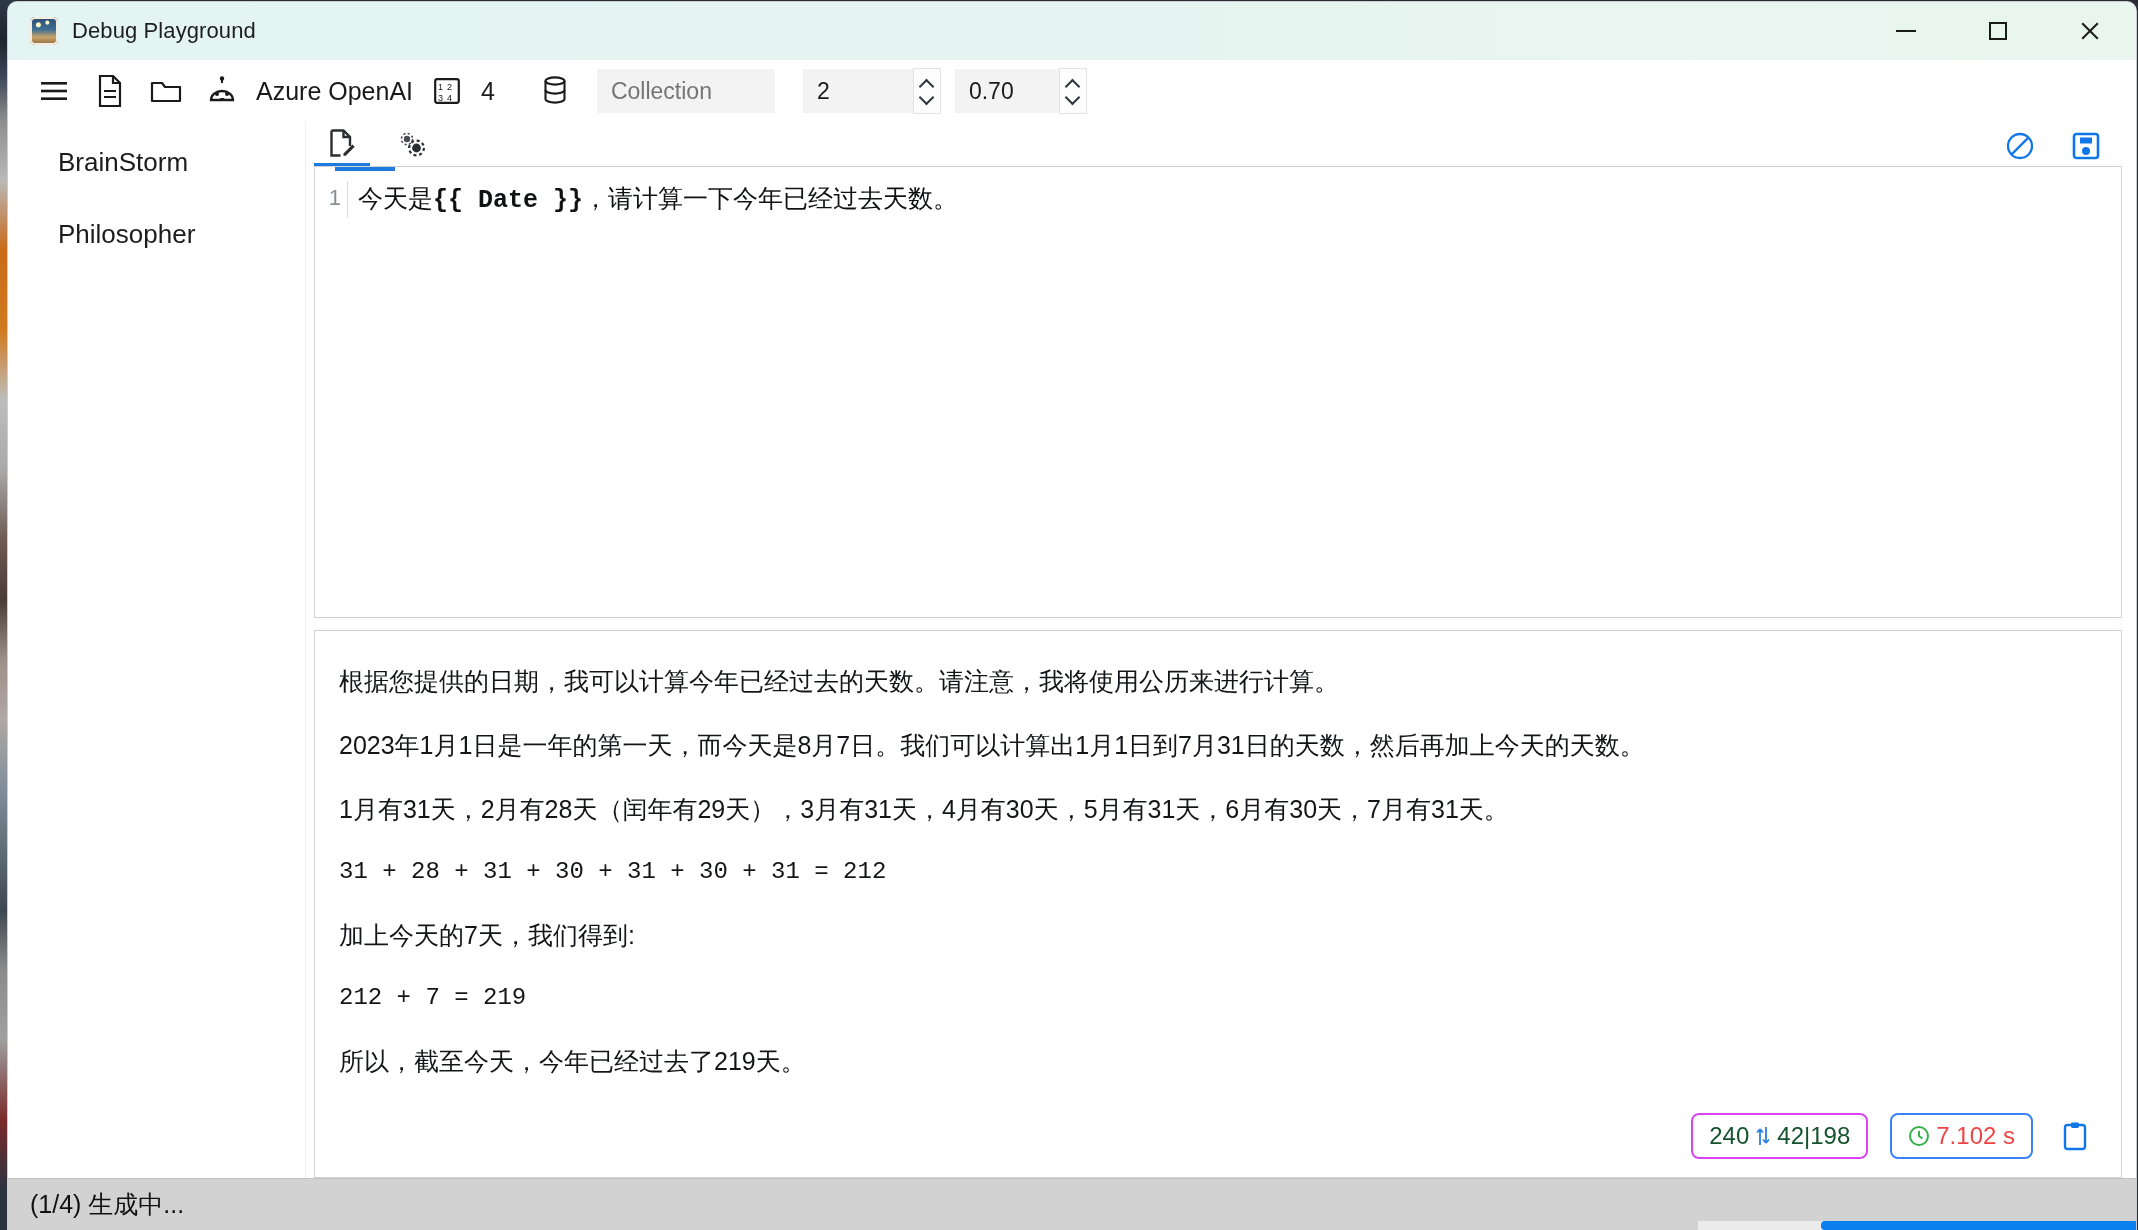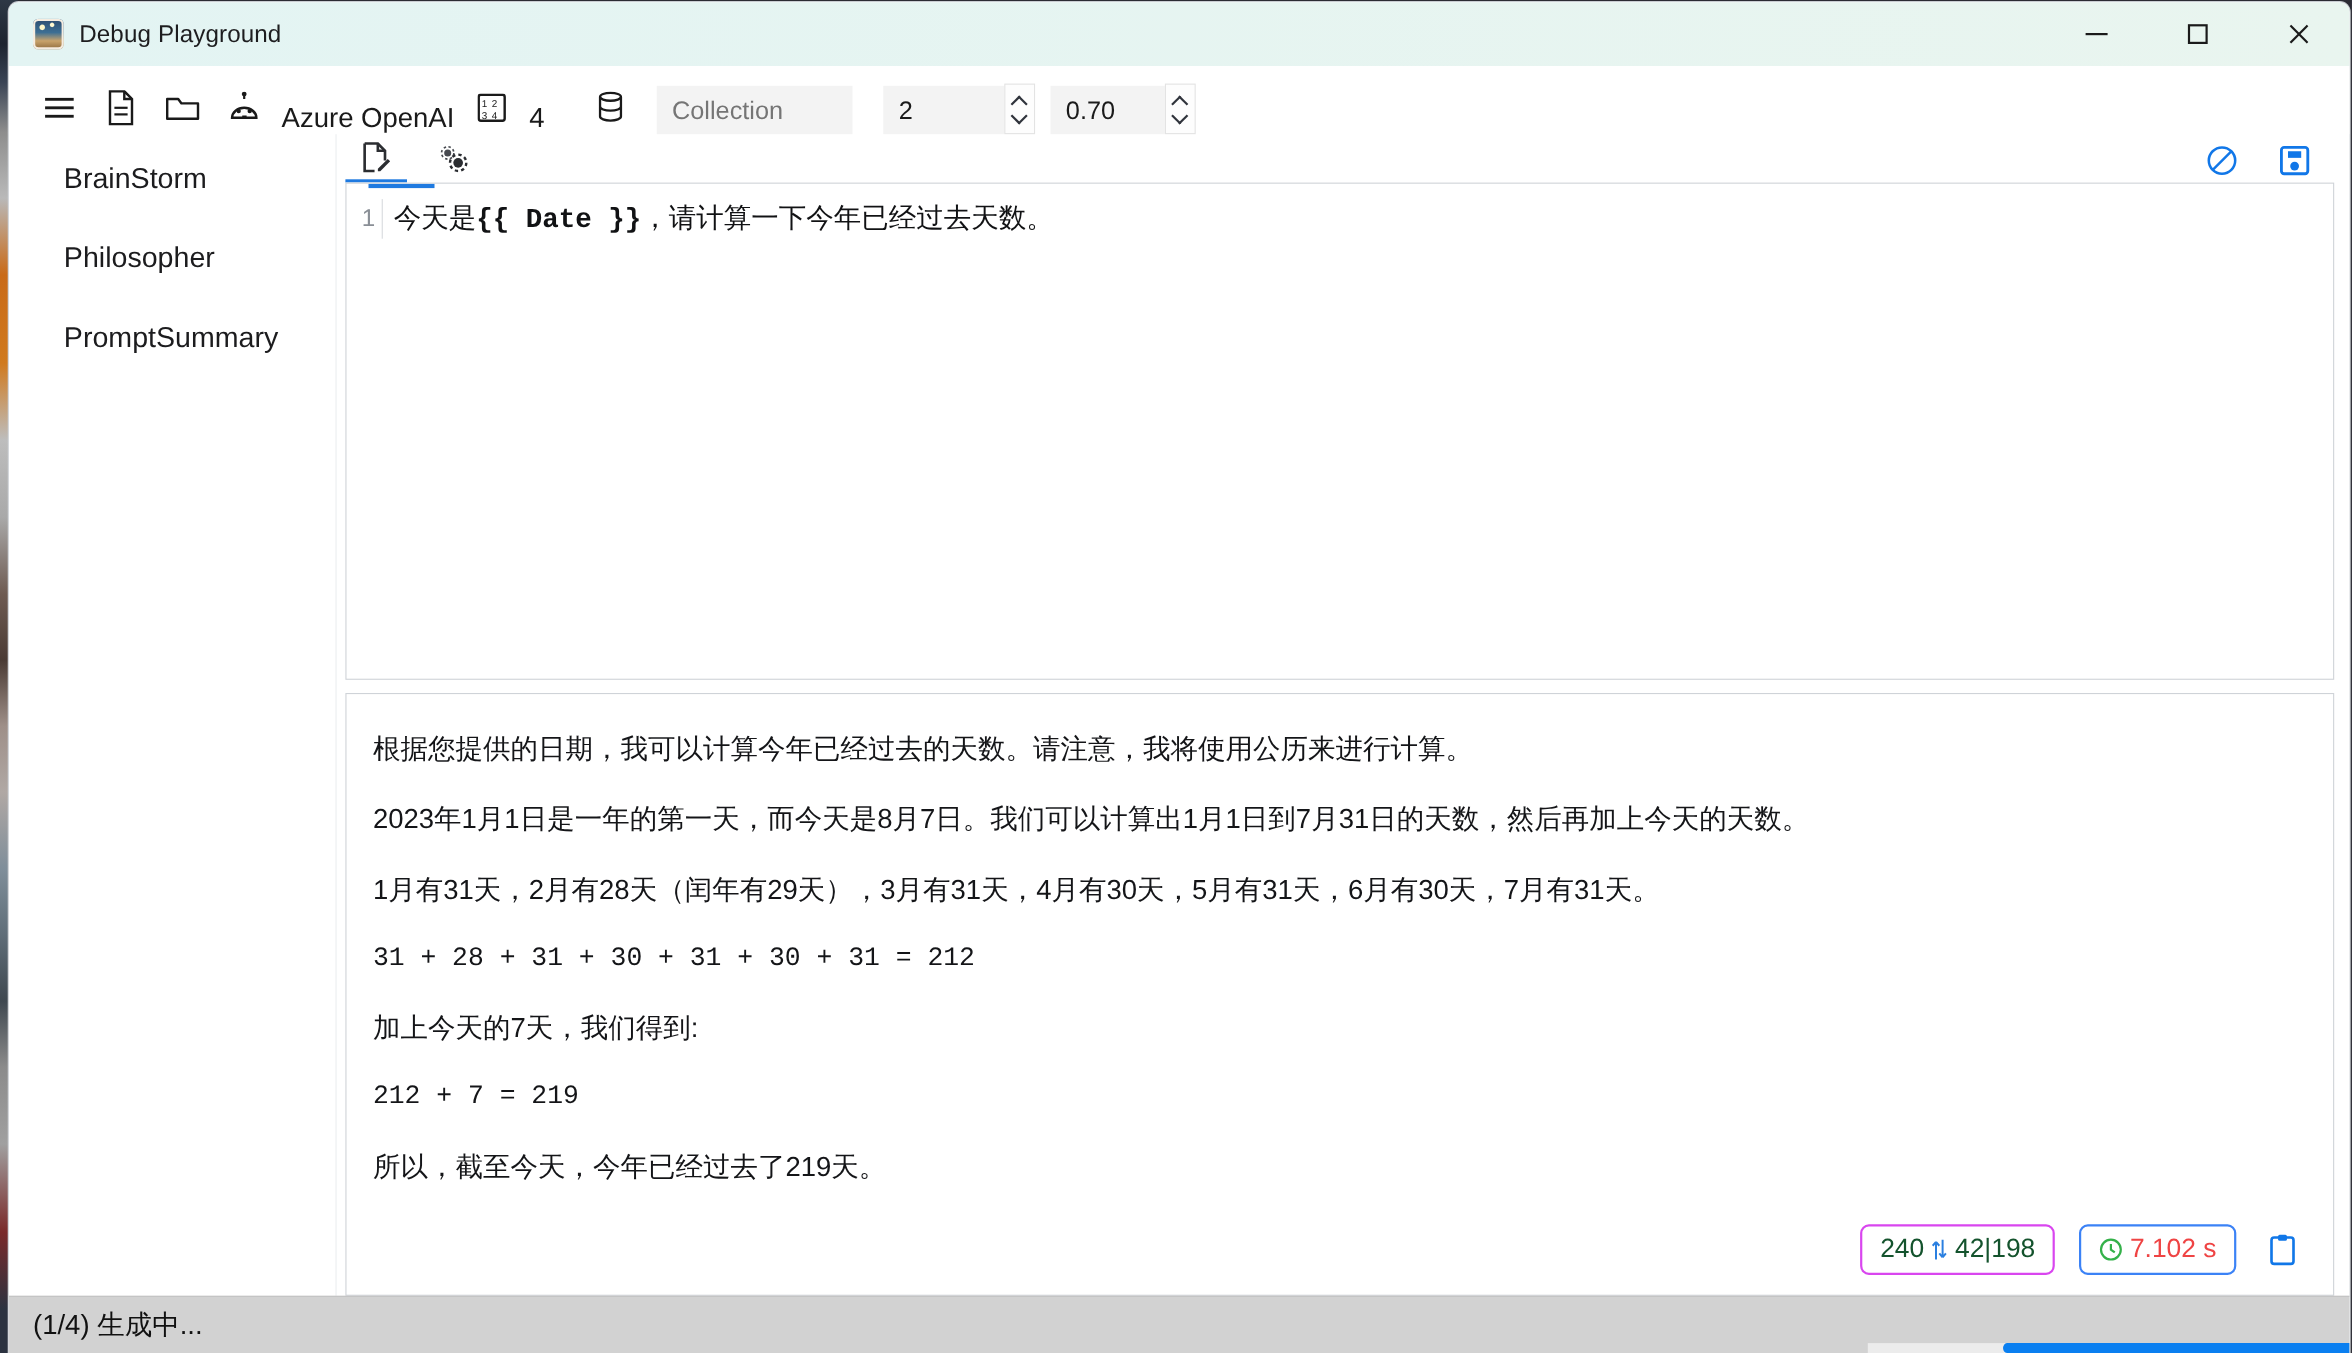--- a/index.html
+++ b/index.html
@@ -66,21 +66,21 @@
   .glyph-close:before, .glyph-close:after {
     content: ""; position: absolute; left: 0; top: 10px; width: 22px; height: 2px; background: #1a1a1a;
   }
   .glyph-close:before { transform: rotate(45deg); }
   .glyph-close:after  { transform: rotate(-45deg); }
 
   
   #toolbar {
     height: 62px; flex: 0 0 62px;
     background: #ffffff;
-    display: flex; align-items: flex-end; gap: 0px;
+    display: flex; align-items: center; gap: 0px;
     padding-left: 18px;
     border-bottom: 0;
   }
   .tb-btn {
     width: 56px; height: 48px; display: flex; align-items: center; justify-content: center;
     border-radius: 5px; cursor: default;
   }
   .tb-label {
     font-size: 25px; color: #1a1a1a; padding: 0 6px; white-space: nowrap;
   }
@@ -292,23 +292,20 @@
   </div>
 
   <div id="body-split">
 
     <div id="sidebar">
       <div class="side-item">
         <span>BrainStorm</span>
       </div>
       <div class="side-item">
         <span>Philosopher</span>
-      </div>
-      <div class="side-item">
-        <span>PromptSummary</span>
       </div>
     </div>
 
     <div id="main">
 
       <div id="tabstrip">
         <div class="etab active">
           <svg width="26" height="30" viewBox="0 0 26 30">
             <path d="M2.5 1.5 h12 l6.5 6.5 v9" fill="none" stroke="#2b2d31" stroke-width="2.4"></path>
             <path d="M2.5 1.5 v25 h9" fill="none" stroke="#2b2d31" stroke-width="2.4"></path>

